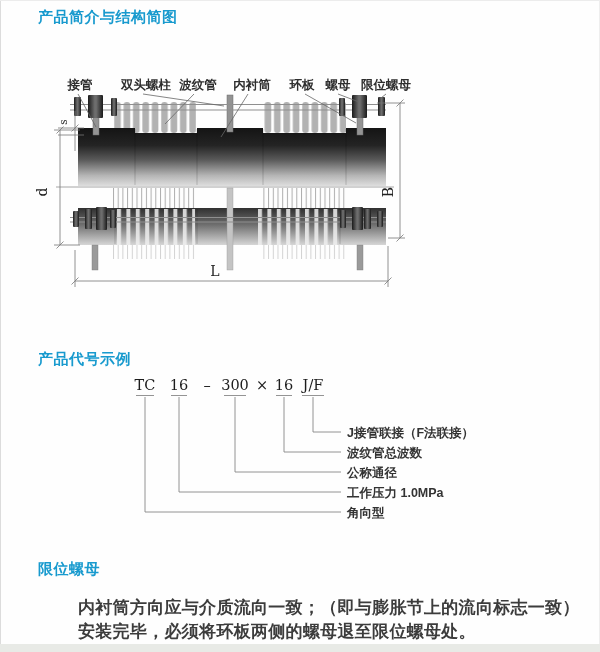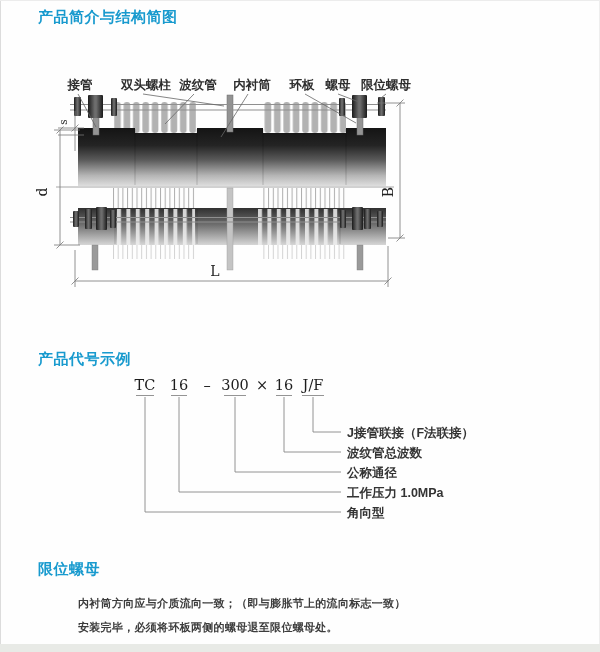--- a/index.html
+++ b/index.html
@@ -7,21 +7,21 @@
         font-family:"Liberation Sans",sans-serif;}
   .edge-left{position:absolute;left:0;top:0;width:1px;height:652px;background:#dcdcdc;}
   .edge-top{position:absolute;left:0;top:0;width:600px;height:1px;background:#ececec;}
   .edge-right{position:absolute;right:0;top:0;width:1px;height:652px;background:#eeeeee;}
   .strip-bottom{position:absolute;left:0;top:644px;width:600px;height:8px;background:#e8eae6;}
   .sec-title{position:absolute;left:38px;margin:0;font-size:15px;font-weight:bold;
              color:#189ace;letter-spacing:0.5px;}
   #title1{top:8px;}
   #title2{top:350px;}
   #title3{top:560px;}
-  .body-text{position:absolute;left:78px;margin:0;font-size:11px;font-weight:600;
+  .body-text{position:absolute;left:78px;margin:0;font-size:17px;font-weight:600;
              color:#3c3c3c;letter-spacing:0.3px;}
   #para1{top:596px;}
   #para2{top:620px;text-align:right;}
   svg{position:absolute;left:0;}
   #diagram-svg{top:60px;}
   #code-svg{top:372px;}
   .part-label{font-family:"Liberation Sans",sans-serif;font-size:12.5px;font-weight:bold;fill:#2e2e2e;}
   .dim-label{font-family:"DejaVu Serif",serif;font-size:14px;fill:#222222;}
   .dim-label-s{font-family:"DejaVu Serif",serif;font-size:10.5px;fill:#222222;}
   .code-text{font-family:"DejaVu Serif",serif;font-size:14.5px;fill:#1c1c1c;}

